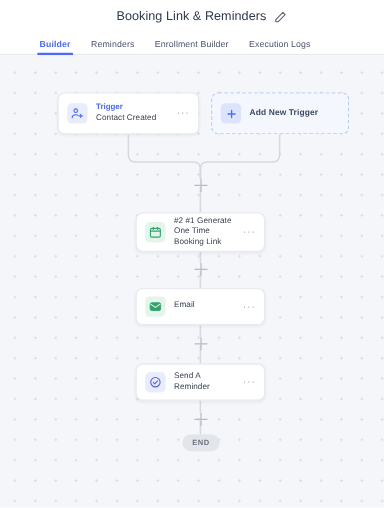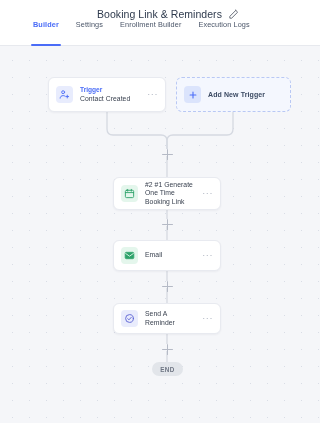--- a/index.html
+++ b/index.html
@@ -57,21 +57,21 @@
     align-items: flex-end;
     gap: 17px;
     padding: 0 0 0 33px;
     height: 22px;
     border-bottom: 1px solid #e7e9ee;
     background: #ffffff;
   }
   .tab {
     font-size: 7.3px;
     color: #4a5568;
-    padding-bottom: 16px;
+    padding-bottom: 4px;
     position: relative;
     cursor: pointer;
     letter-spacing: 0.1px;
     white-space: nowrap;
     margin-top: 36px;
   }
   .tab.active {
     color: #4a6cf7;
     font-weight: 600;
   }
@@ -250,21 +250,21 @@
       <span class="page-title">Booking Link &amp; Reminders</span>
       <span class="edit-icon">
         <svg width="11" height="11" viewBox="0 0 24 24" fill="none" stroke="#5c6270" stroke-width="2" stroke-linecap="round" stroke-linejoin="round">
           <path d="M17 3l4 4L8 20H4v-4L17 3z"></path>
         </svg>
       </span>
     </div>
 
     <div class="tabs">
       <div class="tab active">Builder</div>
-      <div class="tab">Settings</div>
+      <div class="tab">Reminders</div>
       <div class="tab">Enrollment Builder</div>
       <div class="tab">Execution Logs</div>
     </div>
   </div>
 
   <div class="canvas">
 
     <svg class="wires">
 
       <path d="M107,66 L107,83 Q107,89 113,89 L161,89 Q167,89 167,95 L167,103" stroke="#d5d9e1" stroke-width="1.3" fill="none"></path>

